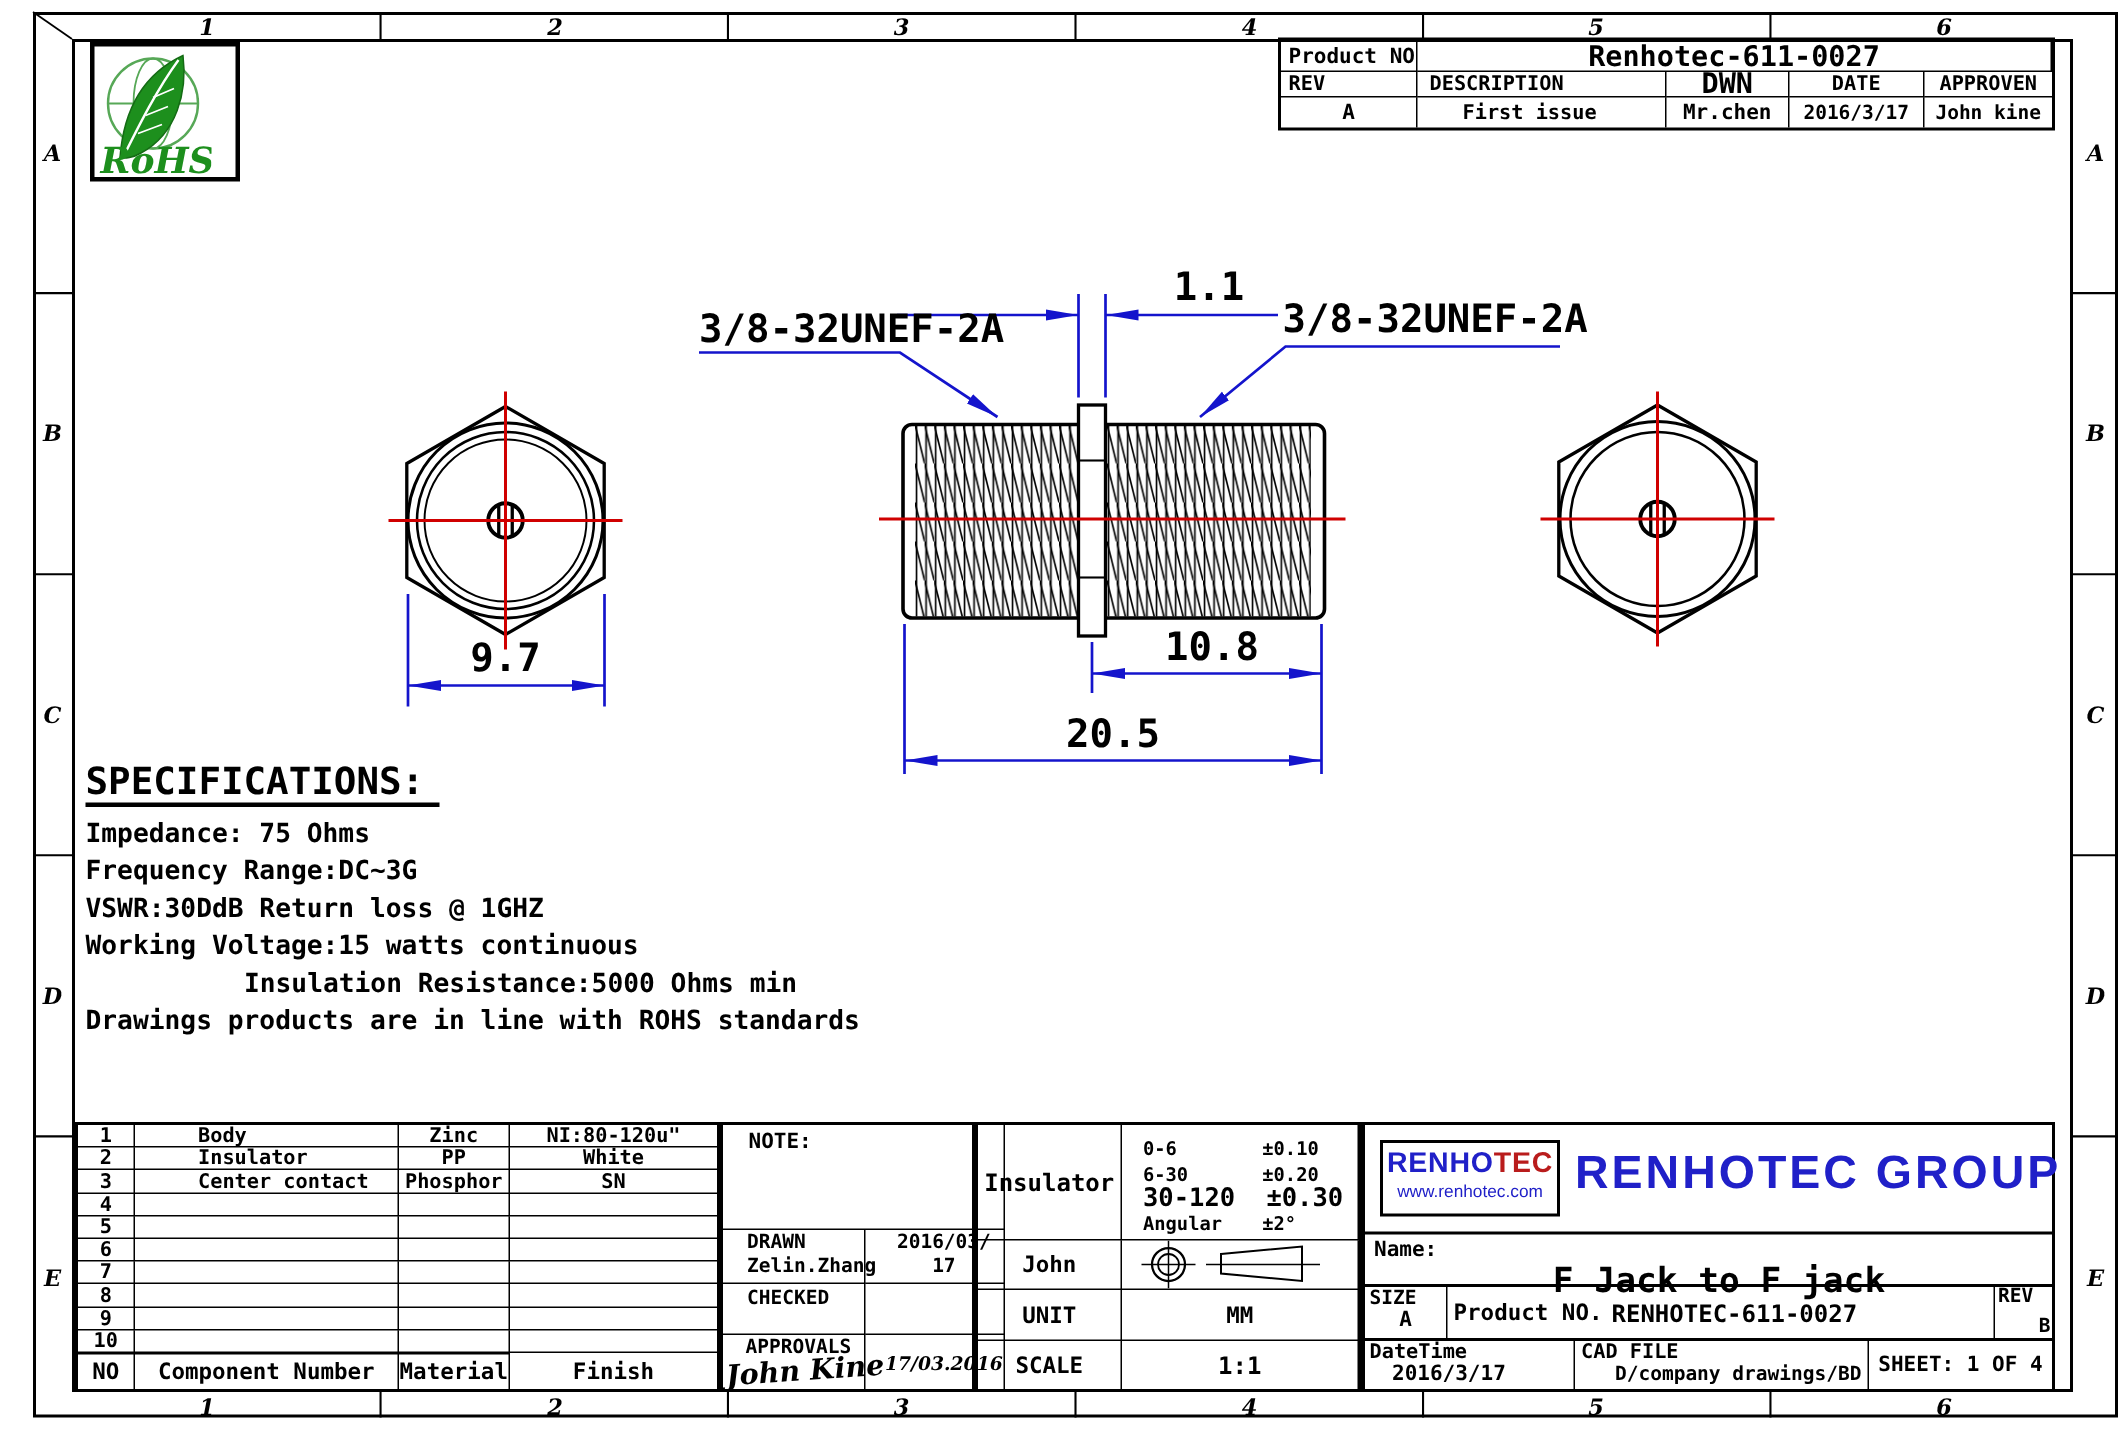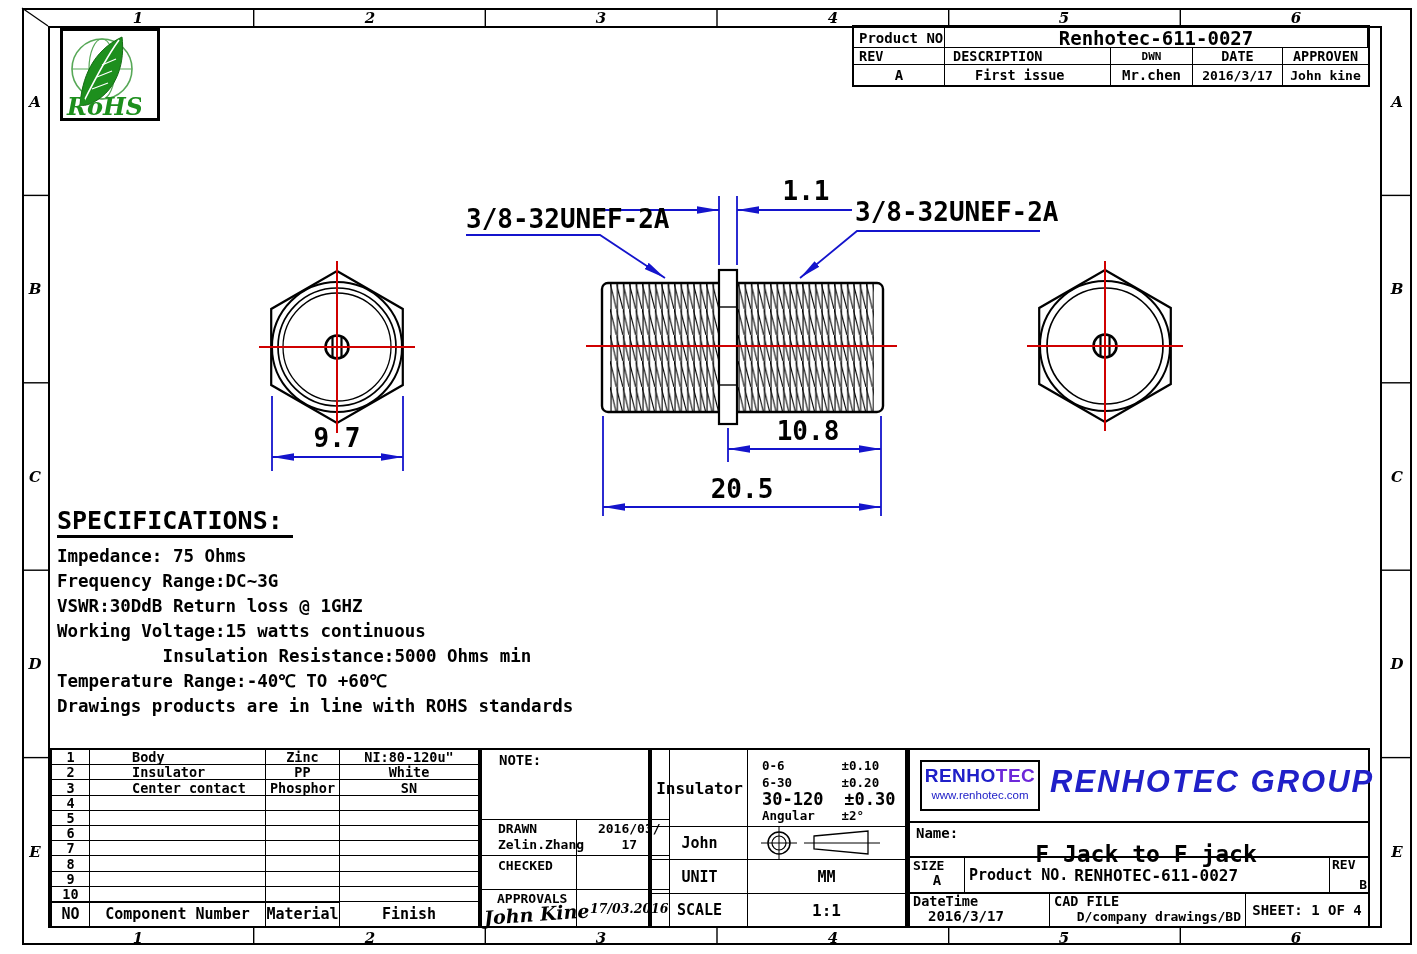--- a/index.html
+++ b/index.html
@@ -24,21 +24,21 @@
   
   #tolblk{display:grid;grid-template-columns:96px 1fr;grid-template-rows:77px 33px 34px 1fr;}
   #tolblk>div{border-right:1.2px solid #000;border-bottom:1.2px solid #000;}
   .tl{display:flex;align-items:center;justify-content:center;font-weight:bold;font-size:16px;}
   
   #noteblk{display:grid;grid-template-columns:95px 1fr;grid-template-rows:70px 36px 34px 1fr;}
   #noteblk>div{border-right:1.2px solid #000;border-bottom:1.2px solid #000;overflow:visible;padding-left:13px;}
   .sig{font-family:"DejaVu Serif",serif;font-style:italic;font-weight:bold;}
   
   .tbrow{border-bottom:2px solid #000;box-sizing:border-box;position:relative;}
-  .blue{color:#2020c8;} .red{color:#6d28d9;}
+  .blue{color:#2020c8;} .red{color:#b91c1c;}
   .lbl{font-family:"DejaVu Sans Mono",monospace;font-weight:bold;}
 </style>
 </head>
 <body>
 
 <div id="page">
 
   <div class="abs frame" style="left:22px;top:8px;width:1390px;height:937px;"></div>
   <div class="abs frame" style="left:48px;top:26px;width:1334px;height:902px;"></div>
 
@@ -75,21 +75,21 @@
       <path d="M29,58 L45,52 M34,46 L49,40 M39,34 L53,28" stroke="#ffffff" stroke-width="1.2" fill="none"></path>
       <text x="4" y="84" font-family="DejaVu Serif, serif" font-style="italic" font-weight="bold" font-size="24" fill="#1d8f1d">RoHS</text>
     </svg>
   </div>
 
   <div id="revtbl" class="abs" style="left:852px;top:25px;width:518px;height:62px;border:2px solid #000;border-top:3px solid #000;">
     <div style="font-size:14px;padding-left:5px;">Product NO.</div>
     <div style="grid-column:2/6;font-size:19px;justify-content:center;">Renhotec-611-0027</div>
     <div style="font-size:13.5px;padding-left:5px;">REV</div>
     <div style="font-size:13.5px;padding-left:8px;">DESCRIPTION</div>
-    <div style="font-size:11px;justify-content:center;">DWN</div>
+    <div style="font-size:19px;justify-content:center;">DWN</div>
     <div style="font-size:13.5px;justify-content:center;">DATE</div>
     <div style="font-size:13.5px;justify-content:center;border-right:none;">APPROVEN</div>
     <div style="font-size:14px;justify-content:center;border-bottom:none;">A</div>
     <div style="font-size:13.5px;padding-left:30px;border-bottom:none;">First issue</div>
     <div style="font-size:14px;justify-content:center;border-bottom:none;">Mr.chen</div>
     <div style="font-size:13px;justify-content:center;border-bottom:none;">2016/3/17</div>
     <div style="font-size:13px;justify-content:center;border:none;">John kine</div>
   </div>
 
   <svg class="abs" style="left:0;top:0;" width="1417" height="954" viewBox="0 0 1417 954">
@@ -193,21 +193,20 @@
     </g>
   </svg>
 
   <div class="abs mono" style="left:57px;top:506px;width:580px;">
     <div style="display:inline-block;font-size:25px;font-weight:bold;border-bottom:3px solid #000;padding-right:10px;margin-bottom:6px;">SPECIFICATIONS:</div>
     <div style="font-size:17.5px;font-weight:bold;line-height:25px;">Impedance: 75 Ohms</div>
     <div style="font-size:17.5px;font-weight:bold;line-height:25px;">Frequency Range:DC~3G</div>
     <div style="font-size:17.5px;font-weight:bold;line-height:25px;">VSWR:30DdB Return loss @ 1GHZ</div>
     <div style="font-size:17.5px;font-weight:bold;line-height:25px;">Working Voltage:15 watts continuous</div>
     <div style="font-size:17.5px;font-weight:bold;line-height:25px;text-align:center;">Insulation Resistance:5000 Ohms min</div>
-    <div style="font-size:17.5px;font-weight:bold;line-height:25px;">Temperature Range:-40℃ TO +60℃</div>
     <div style="font-size:17.5px;font-weight:bold;line-height:25px;">Drawings products are in line with ROHS standards</div>
   </div>
 
   <div id="parts" class="abs" style="left:50px;top:748px;width:430px;height:180px;border:2px solid #000;">
     <div class="pc">1</div>
     <div class="pc pl">Body</div>
     <div class="pc">Zinc</div>
     <div class="pc" style="border-right:none;">NI:80-120u"</div>
     <div class="pc">2</div>
     <div class="pc pl">Insulator</div>
@@ -315,21 +314,21 @@
 
   <div class="abs" style="left:908px;top:748px;width:462px;height:180px;border:2px solid #000;">
 
     <div class="tbrow" style="height:73px;">
       <div class="abs" style="left:10px;top:10px;width:120px;height:51px;border:2px solid #000;text-align:center;font-family:'Liberation Sans',sans-serif;">
         <div style="font-size:19px;font-weight:bold;letter-spacing:0.5px;line-height:24px;margin-top:2px;">
           <span class="blue">RENHO</span><span class="red">TEC</span>
         </div>
         <div class="blue" style="font-size:11.5px;line-height:14px;">www.renhotec.com</div>
       </div>
-      <div class="abs blue" style="left:140px;top:14px;width:315px;text-align:left;font-family:'Liberation Sans',sans-serif;font-size:31px;font-weight:bold;letter-spacing:2px;white-space:nowrap;font-style:italic;">RENHOTEC GROUP</div>
+      <div class="abs blue" style="left:140px;top:14px;width:315px;text-align:left;font-family:'Liberation Sans',sans-serif;font-size:31px;font-weight:bold;letter-spacing:2px;white-space:nowrap;">RENHOTEC GROUP</div>
     </div>
 
     <div class="tbrow" style="height:35px;display:flex;align-items:center;flex-direction:column;">
       <span class="lbl" style="font-size:14px;padding-left:6px;align-self:flex-start;padding-top:2px;">Name:</span>
       <span class="mono" style="font-size:23px;font-weight:bold;padding-left:14px;white-space:nowrap;">F Jack to F jack</span>
     </div>
 
     <div class="tbrow" style="height:36px;display:grid;grid-template-columns:55px 1fr 38px;">
       <div style="border-right:1.2px solid #000;">
         <div class="lbl" style="font-size:13px;padding-left:3px;line-height:15px;">SIZE</div>

